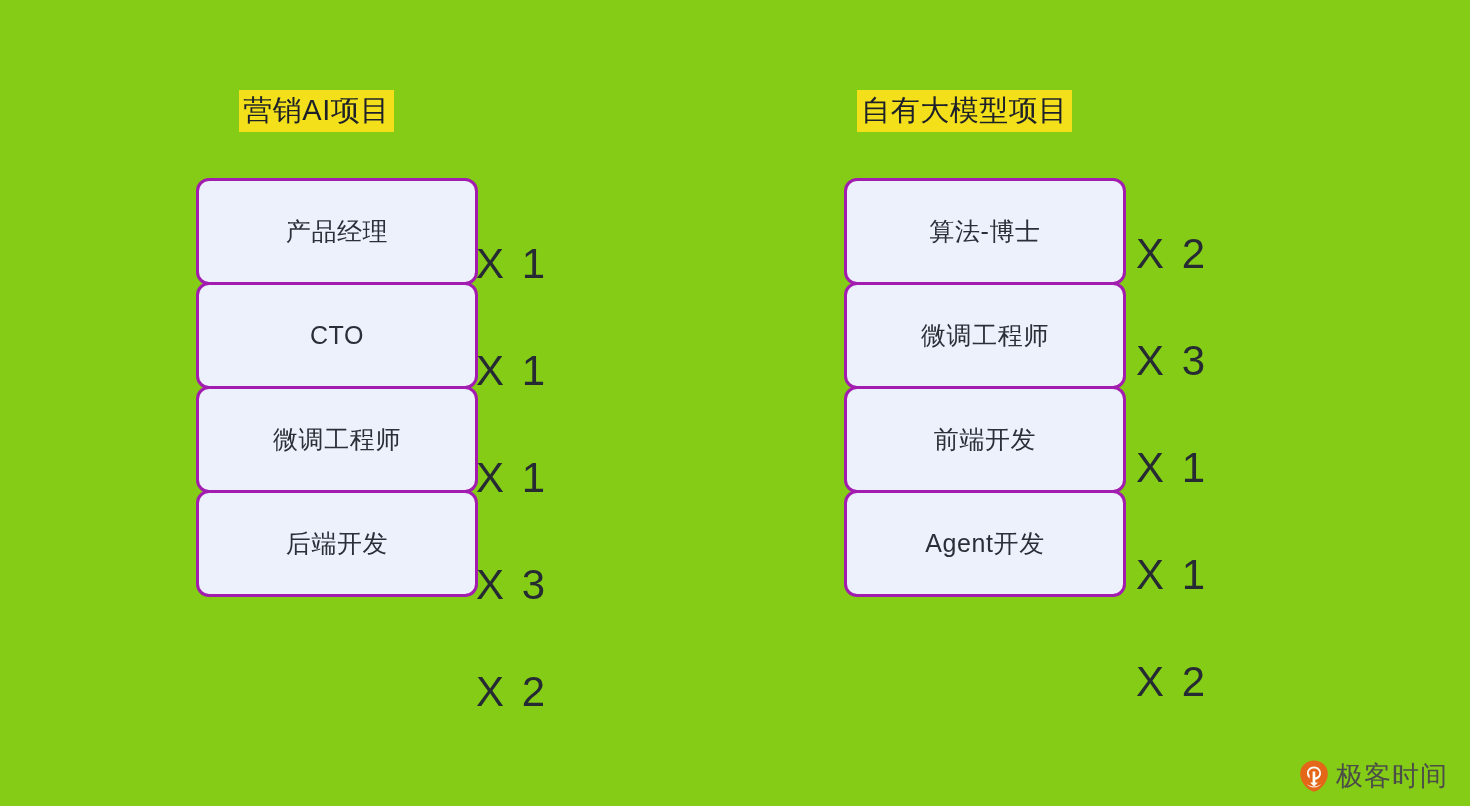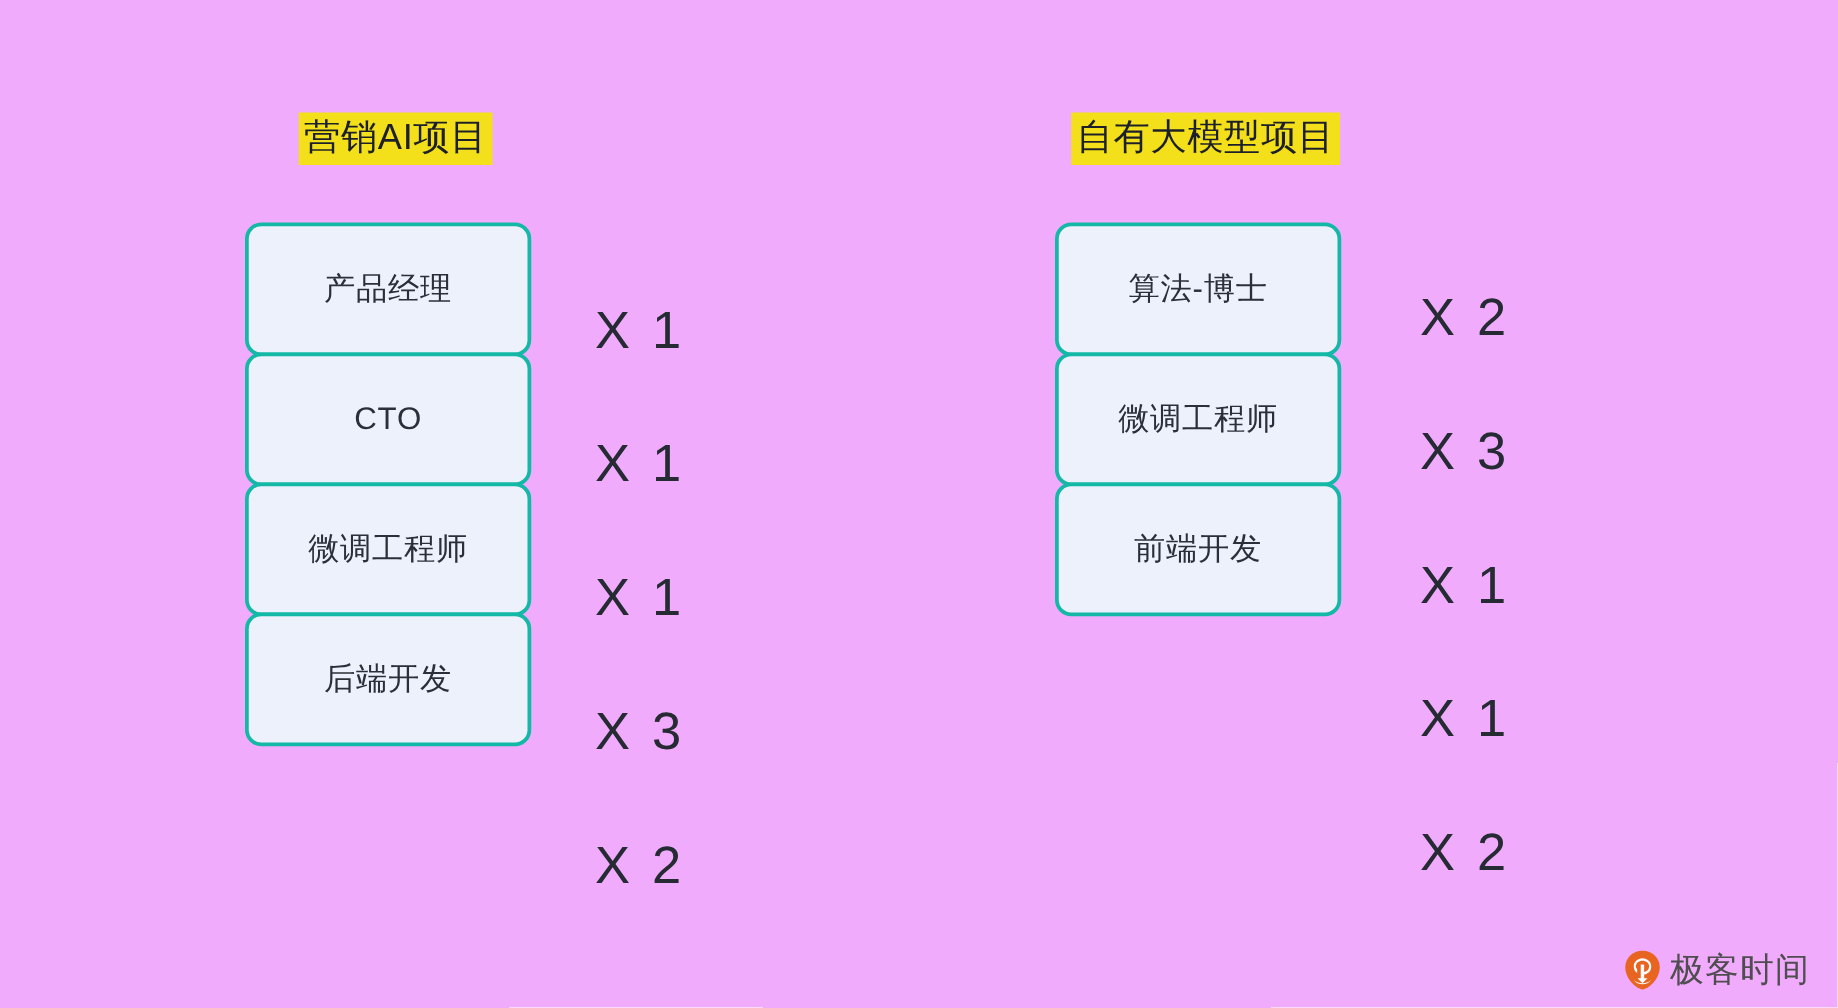--- a/index.html
+++ b/index.html
@@ -12,21 +12,21 @@
     height: 806px;
     position: relative;
     overflow: hidden;
     font-family: "Liberation Sans", "DejaVu Sans", sans-serif;
     -webkit-font-smoothing: antialiased;
   }
 
   .canvas {
     position: absolute;
     inset: 0;
-    background: #f0abfc;
+    background: #84cc16;
   }
 
   
   .column {
     position: absolute;
     top: 0;
     width: 340px;
   }
   .column-left  { left: 196px; }
   .column-right { left: 844px; }
@@ -54,24 +54,24 @@
   .stack {
     position: absolute;
     top: 178px;
     left: 0;
     width: 241px;
   }
 
   .role-box {
     position: relative;
     box-sizing: border-box;
-    width: 229px;
+    width: 282px;
     height: 107px;
     background: #EDF1FB;
-    border: 3px solid #14b8a6;
+    border: 3px solid #a21caf;
     border-radius: 13px;
     display: flex;
     align-items: center;
     justify-content: center;
     margin-top: -3px;
   }
   .stack .role-box:first-child { margin-top: 0; }
 
   .role-label {
     font-size: 25px;
@@ -185,20 +185,23 @@
 
     <div class="stack">
       <div class="role-box">
         <span class="role-label">算法-博士</span>
       </div>
       <div class="role-box">
         <span class="role-label">微调工程师</span>
       </div>
       <div class="role-box">
         <span class="role-label">前端开发</span>
+      </div>
+      <div class="role-box">
+        <span class="role-label">Agent开发</span>
       </div>
     </div>
 
     <div class="counts">
       <div class="count-row">
         <span class="count-text">X 2</span>
       </div>
       <div class="count-row">
         <span class="count-text">X 3</span>
       </div>

